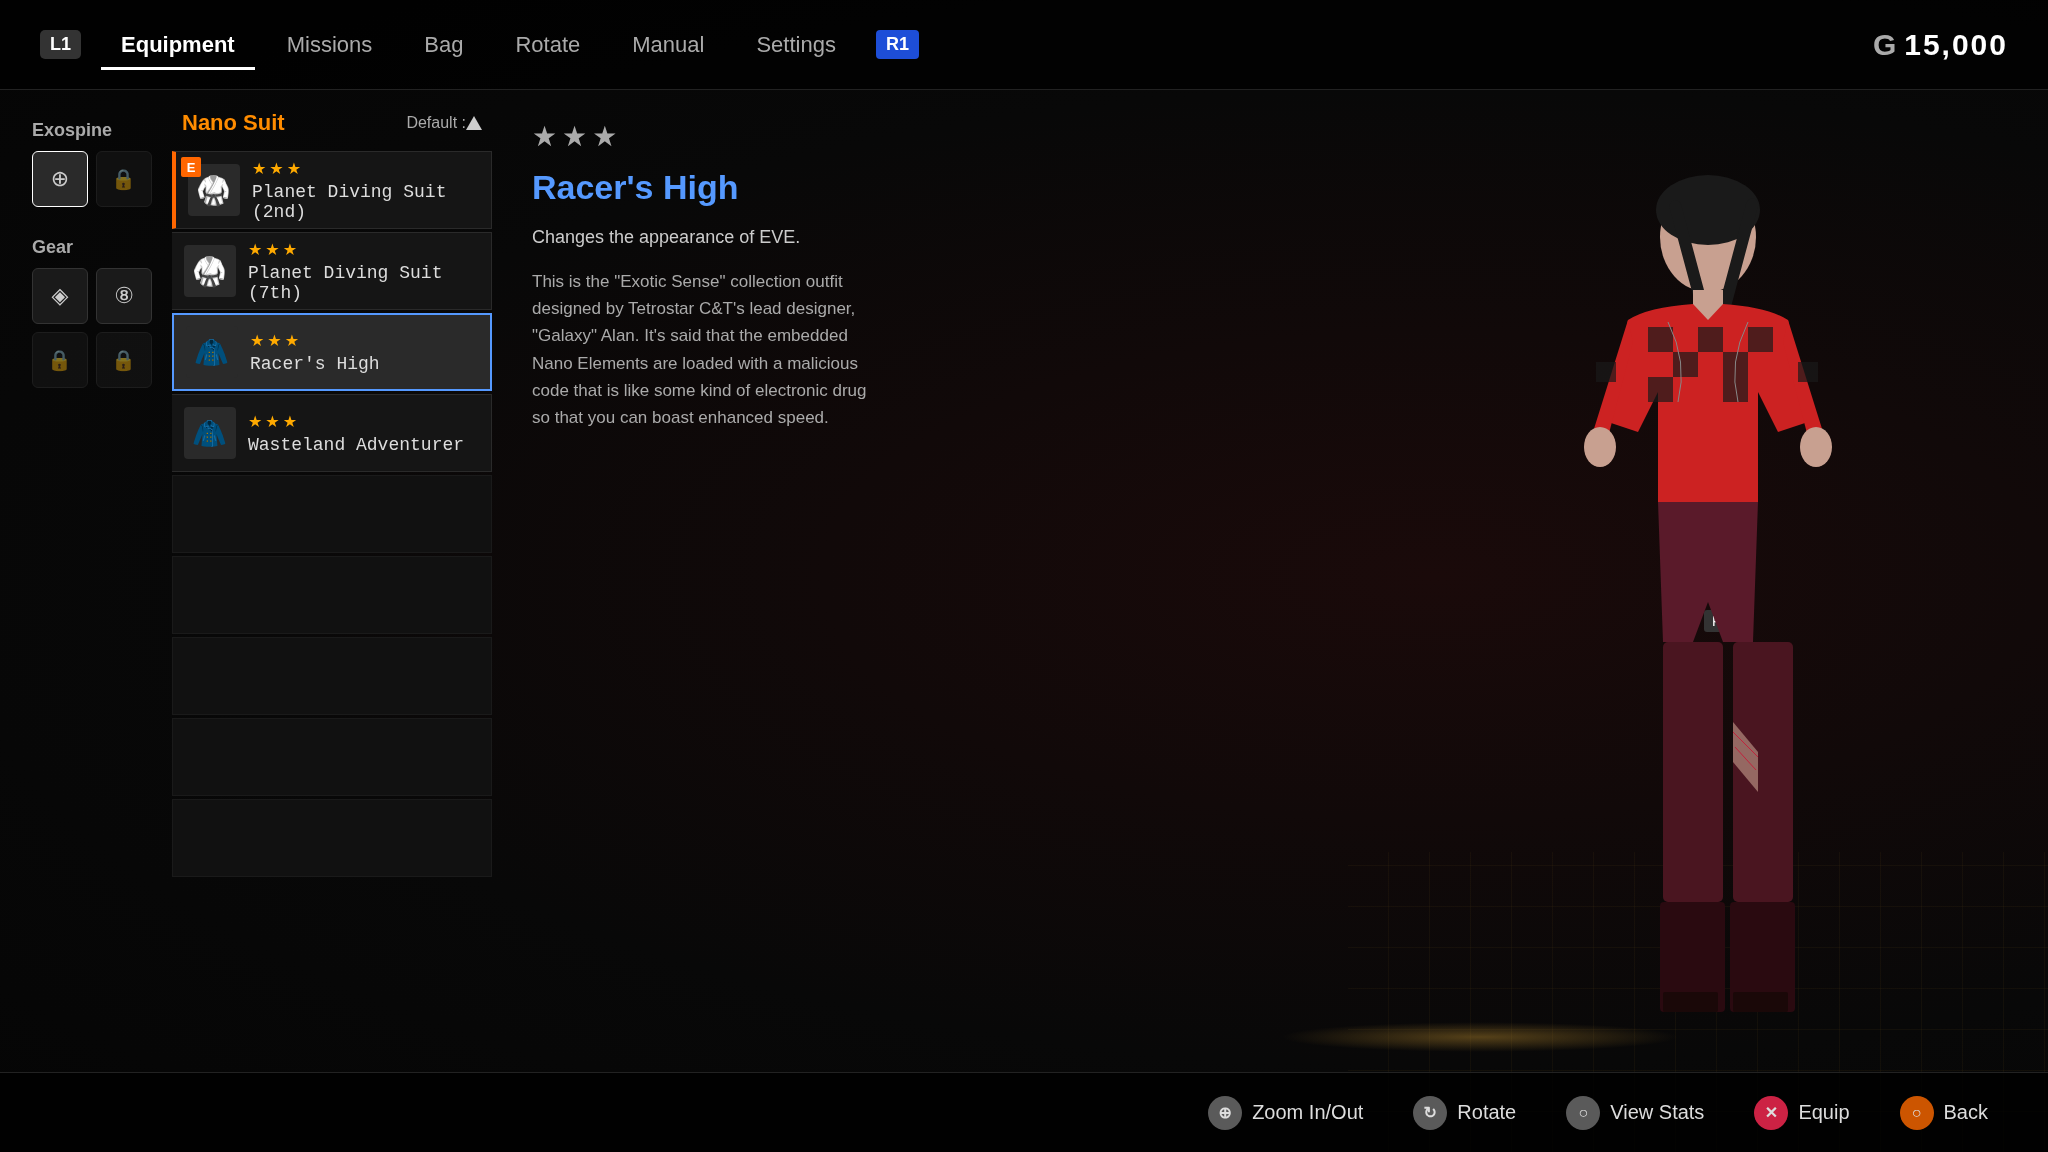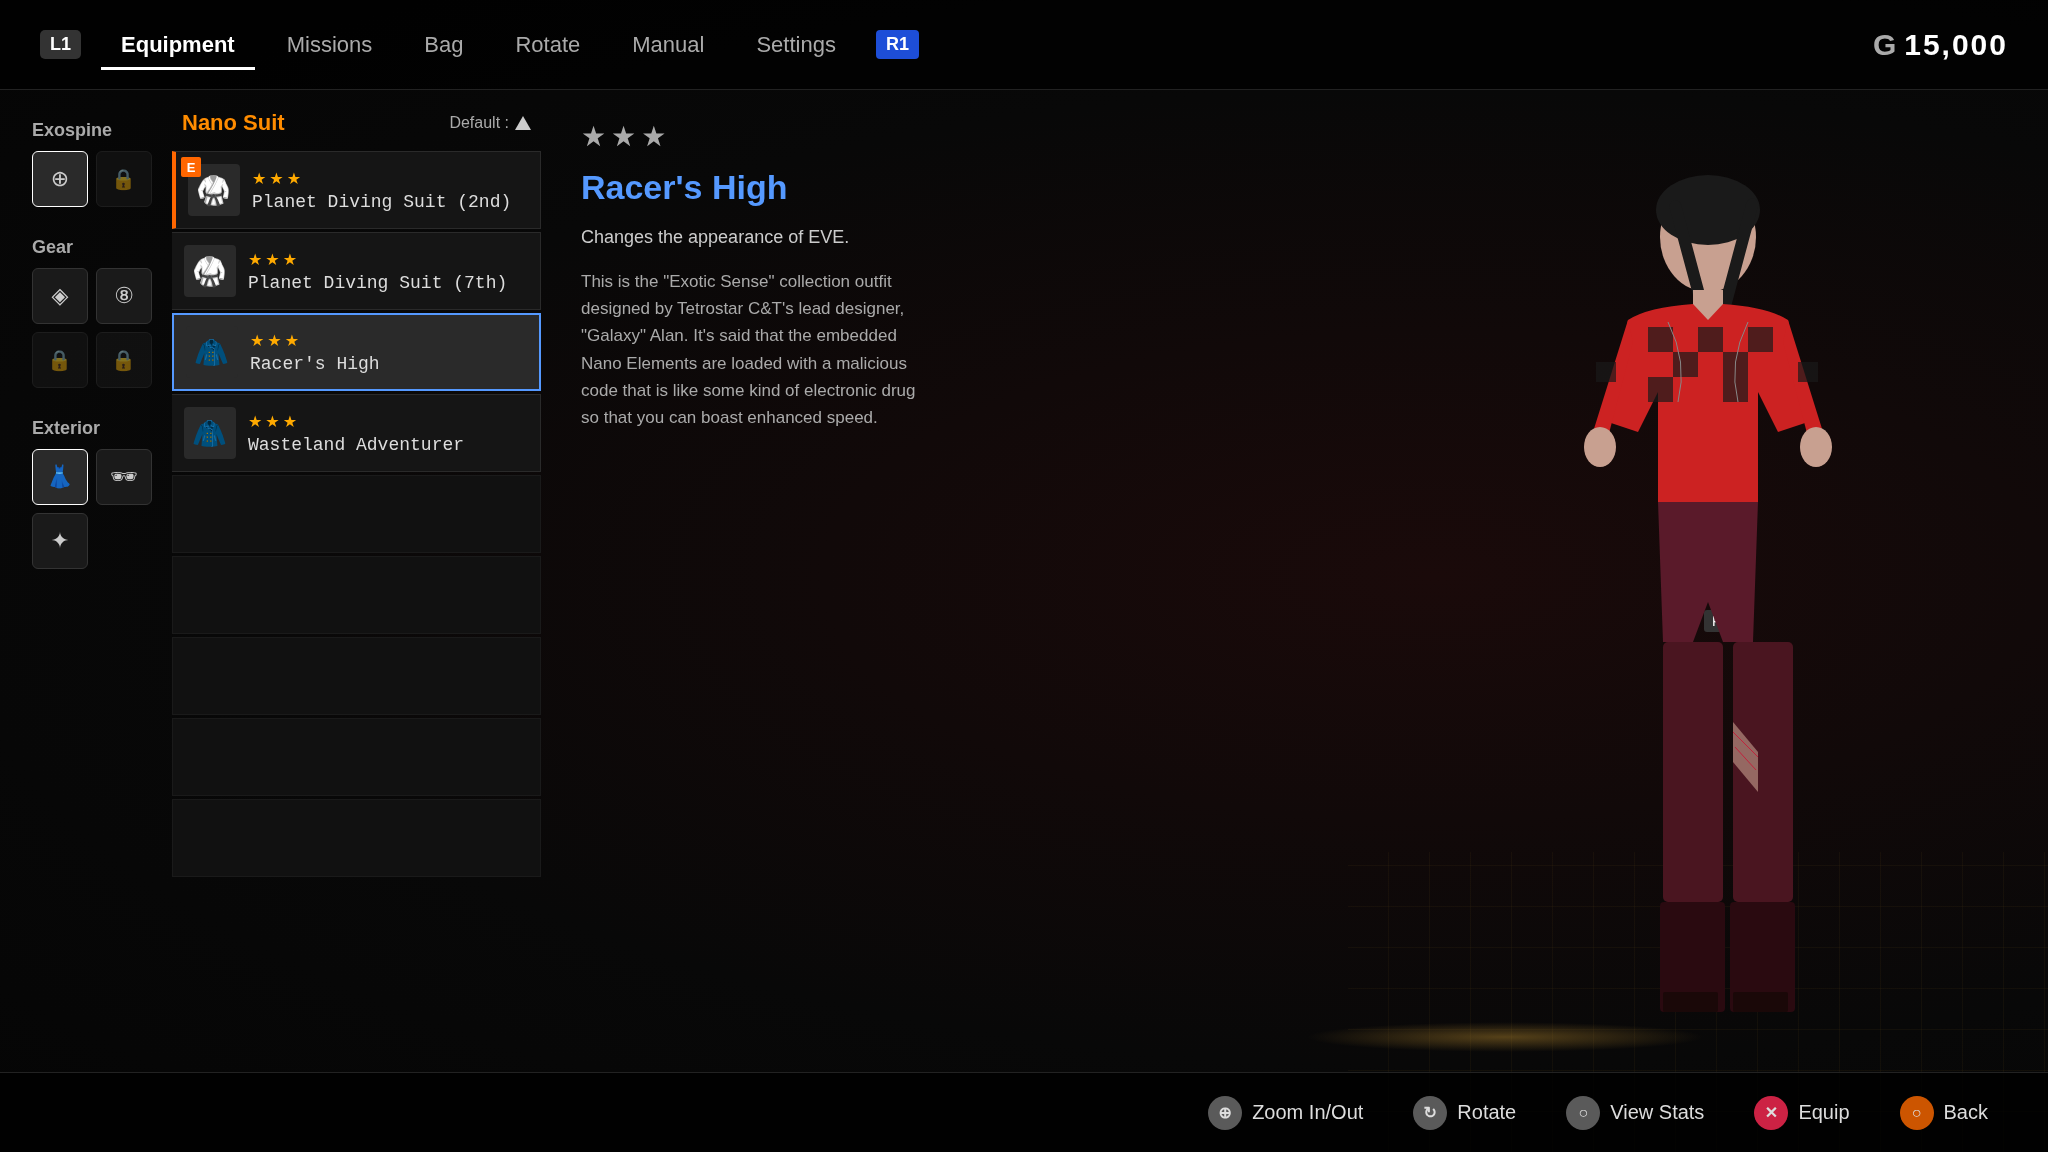--- a/index.html
+++ b/index.html
@@ -152,21 +152,21 @@
       color: #666;
     }
 
     .icon-symbol {
       font-size: 22px;
       color: #ccc;
     }
 
     
     .equip-panel {
-      width: 369px;
+      width: 320px;
       padding: 20px 0;
     }
 
     .equip-panel-header {
       display: flex;
       align-items: center;
       justify-content: space-between;
       padding: 0 10px 10px 10px;
       margin-bottom: 5px;
     }
@@ -175,21 +175,21 @@
       font-size: 22px;
       font-weight: bold;
       color: #ff8c00;
     }
 
     .equip-panel-default {
       font-size: 16px;
       color: #aaa;
       display: flex;
       align-items: center;
-      gap: 6px;
+      gap: 0;
     }
 
     .default-triangle {
       width: 0;
       height: 0;
       border-left: 8px solid transparent;
       border-right: 8px solid transparent;
       border-bottom: 14px solid #ccc;
     }
 
@@ -485,34 +485,20 @@
         </div>
         <div class="sidebar-icon-btn locked">
           <span class="lock-icon">🔒</span>
         </div>
         <div class="sidebar-icon-btn locked">
           <span class="lock-icon">🔒</span>
         </div>
       </div>
     </div>
 
-    <div>
-      <div class="sidebar-section-label">Exterior</div>
-      <div class="sidebar-icons">
-        <div class="sidebar-icon-btn active">
-          <span class="icon-symbol">👗</span>
-        </div>
-        <div class="sidebar-icon-btn">
-          <span class="icon-symbol">🕶</span>
-        </div>
-        <div class="sidebar-icon-btn">
-          <span class="icon-symbol">✦</span>
-        </div>
-      </div>
-    </div>
 
   </div>
 
   <div class="equip-panel">
     <div class="equip-panel-header">
       <div class="equip-panel-title">Nano Suit</div>
       <div class="equip-panel-default">
         <span>Default :</span>
         <div class="default-triangle"></div>
       </div>

